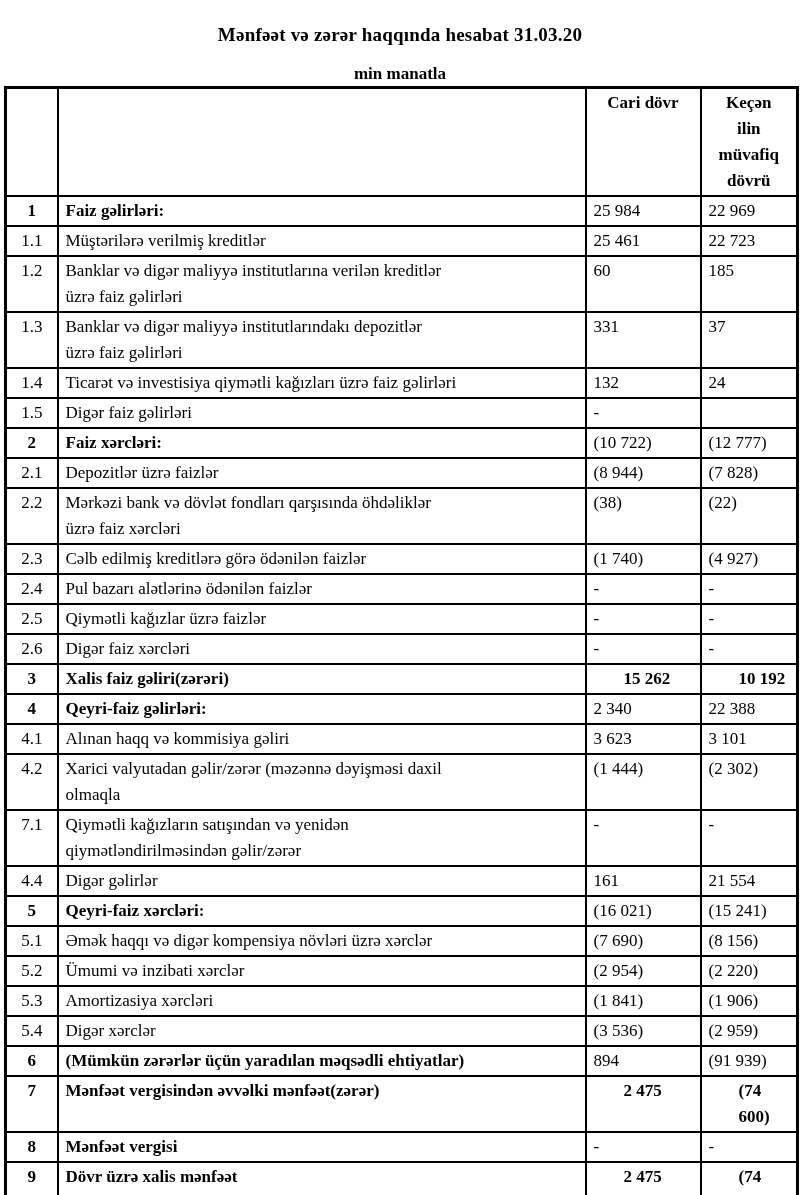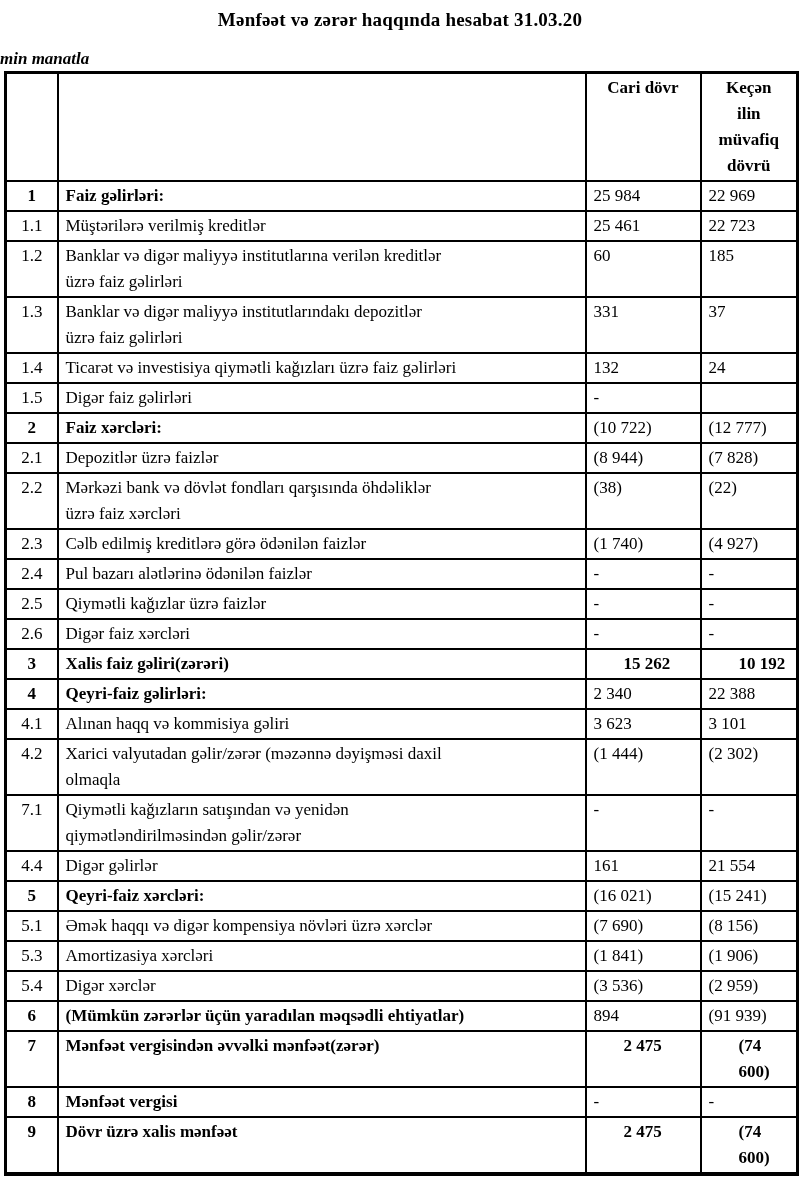--- a/index.html
+++ b/index.html
@@ -10,33 +10,32 @@
     font-family: "Liberation Serif", "DejaVu Serif", serif;
   }
   .page {
     position: relative;
     width: 800px;
     height: 1195px;
     background: #ffffff;
     overflow: hidden;
   }
   .doc-title {
-    padding-top: 9px;
+    padding-top: 24px;
     text-align: center;
     font-size: 19px;
     font-weight: bold;
     letter-spacing: 0.2px;
   }
   .unit-note {
     margin-top: 18px;
     margin-bottom: 2px;
-    text-align: left;
+    text-align: center;
     font-size: 17px;
     font-weight: bold;
-    font-style: italic;
   }
   table.report {
     margin-left: 4px;
     width: 792px;
     border-collapse: collapse;
     table-layout: fixed;
     border: 3px solid #000;
     border-bottom-width: 4px;
   }
   table.report col.c1 { width: 52px; }
@@ -216,20 +215,26 @@
     <td class="c-val">(16 021)</td>
     <td class="c-val">(15 241)</td>
   </tr>
         <tr>
     <td class="c-no">5.1</td>
     <td class="c-label">Əmək haqqı və digər kompensiya növləri üzrə xərclər</td>
     <td class="c-val">(7 690)</td>
     <td class="c-val">(8 156)</td>
   </tr>
         <tr>
+    <td class="c-no">5.2</td>
+    <td class="c-label">Ümumi və inzibati xərclər</td>
+    <td class="c-val">(2 954)</td>
+    <td class="c-val">(2 220)</td>
+  </tr>
+        <tr>
     <td class="c-no">5.3</td>
     <td class="c-label">Amortizasiya xərcləri</td>
     <td class="c-val">(1 841)</td>
     <td class="c-val">(1 906)</td>
   </tr>
         <tr>
     <td class="c-no">5.4</td>
     <td class="c-label">Digər xərclər</td>
     <td class="c-val">(3 536)</td>
     <td class="c-val">(2 959)</td>

